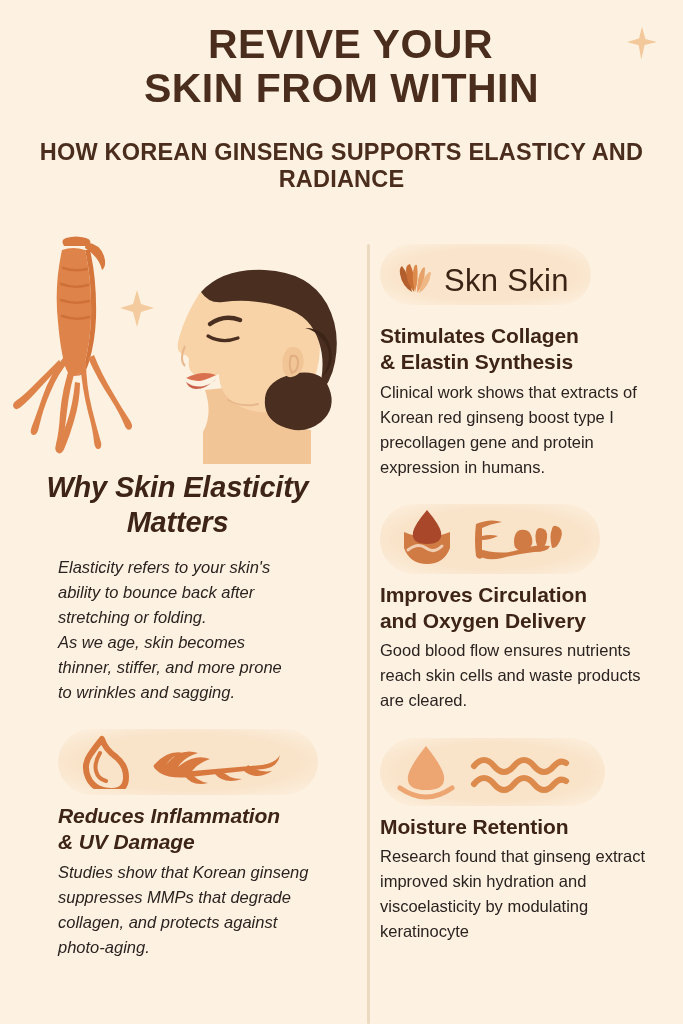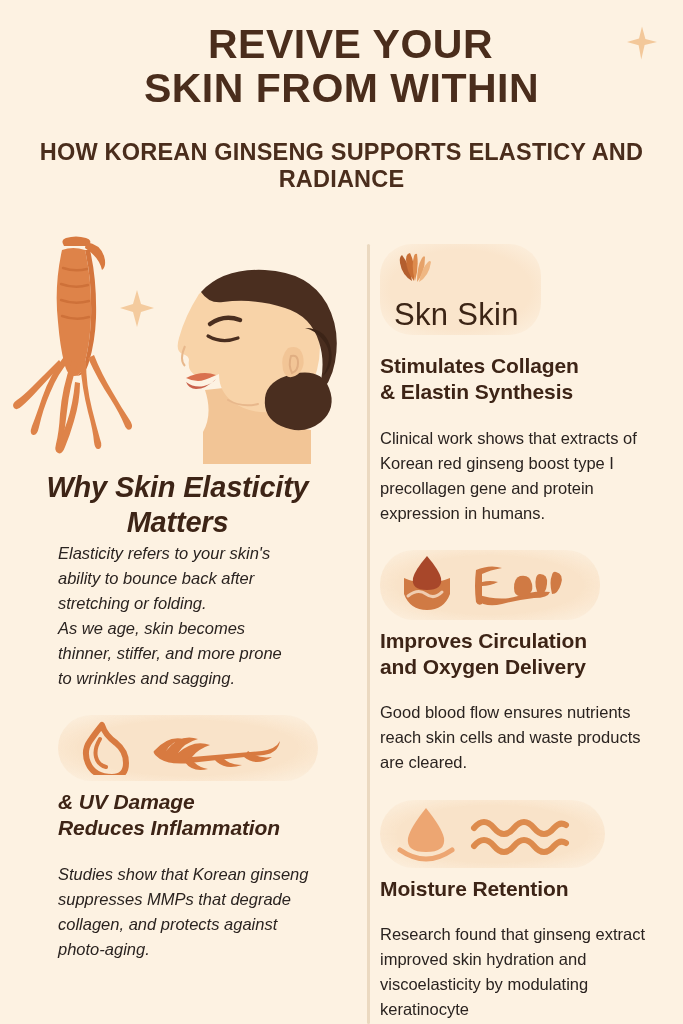--- a/index.html
+++ b/index.html
@@ -106,26 +106,27 @@
     text-align: center;
     line-height: 1.22;
     padding: 0 12px;
     margin-top: 6px;
     letter-spacing: -0.2px;
   }
   .body-text {
     font-size: 16.5px;
     color: #2A2320;
     line-height: 1.52;
+    margin-top: 14px;
     padding: 0 0 0 58px;
     max-width: 272px;
   }
   .body-text.right {
     padding: 0;
-    margin-top: 20px;
+    margin-top: 4px;
     max-width: 268px;
   }
   .sec-heading {
     font-size: 21px;
     font-weight: 700;
     color: #3D2416;
     line-height: 1.25;
     letter-spacing: -0.1px;
   }
 
@@ -139,25 +140,25 @@
     padding: 6px 16px 6px 14px;
     line-height: 0;
     filter: blur(0px);
   }
   .icon-plate.soft {
     background: radial-gradient(ellipse at center, #F9E3C9 0%, #F9E3C9 60%, rgba(249,227,201,0) 100%);
     border-radius: 34px;
   }
   .logo-plate {
     display: inline-flex;
+    align-items: center;
     gap: 10px;
     background: radial-gradient(ellipse at center, #FAE5CC 0%, #FAE5CC 62%, rgba(250,229,204,0) 100%);
     border-radius: 32px;
-    padding: 5px 22px 5px 14px;
-    flex-direction: column;
+    padding: 16px 22px 5px 14px;
   }
   .logo-text {
     font-size: 31px;
     font-weight: 400;
     color: #3B2415;
     letter-spacing: 0.3px;
     line-height: 1;
   }
 
   .block { margin-bottom: 0; }
@@ -263,22 +264,22 @@
             </g>
             <g fill="#D87A40">
               <path d="M82 30 q14 -16 30 -12 q-12 2 -18 12 q14 -18 32 -12 q-14 4 -20 14 q16 -14 32 -8 q-12 4 -18 12 l70 -6 q14 -2 18 -10 q-2 12 -16 14 l-74 8 q-20 2 -30 -4 q-8 -6 -6 -8 z"></path>
               <path d="M118 36 q6 10 18 12 q-16 4 -24 -8 z"></path>
               <path d="M148 34 q8 10 22 10 q-18 6 -28 -6 z"></path>
               <path d="M176 30 q10 8 24 6 q-16 10 -28 0 z"></path>
             </g>
           </svg>
         </div>
         <div class="sec-heading mt-14">
+          <div>Reduces Inflammation</div>
           <div>&amp; UV Damage</div>
-          <div>Reduces Inflammation</div>
         </div>
         <div class="body-text right mt-10">Studies show that Korean ginseng suppresses MMPs that degrade collagen, and protects against photo-aging.</div>
       </div>
 
     </div>
 
     <div class="col-right">
 
       
       <div class="logo-plate">

